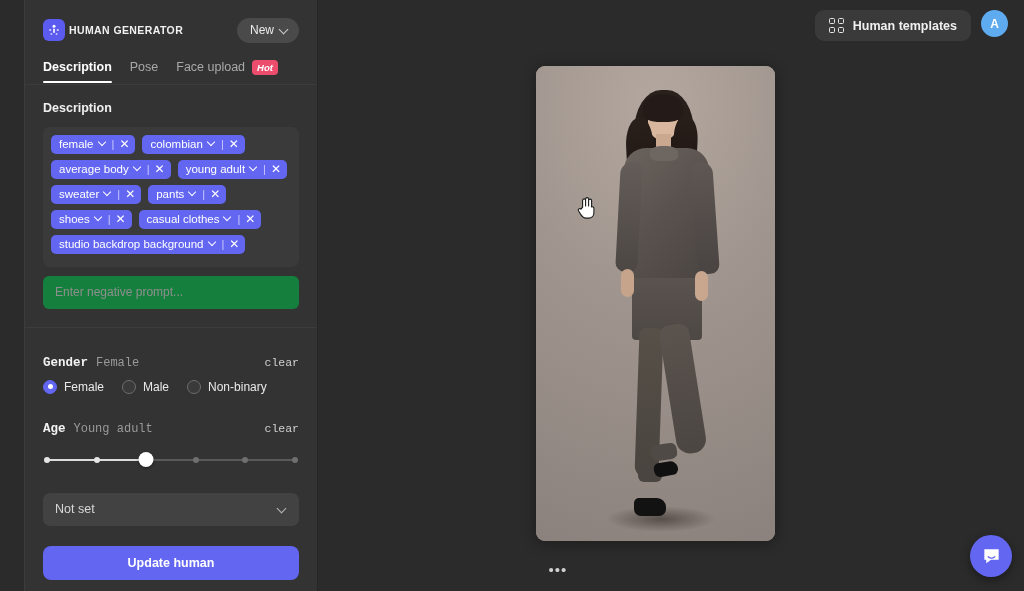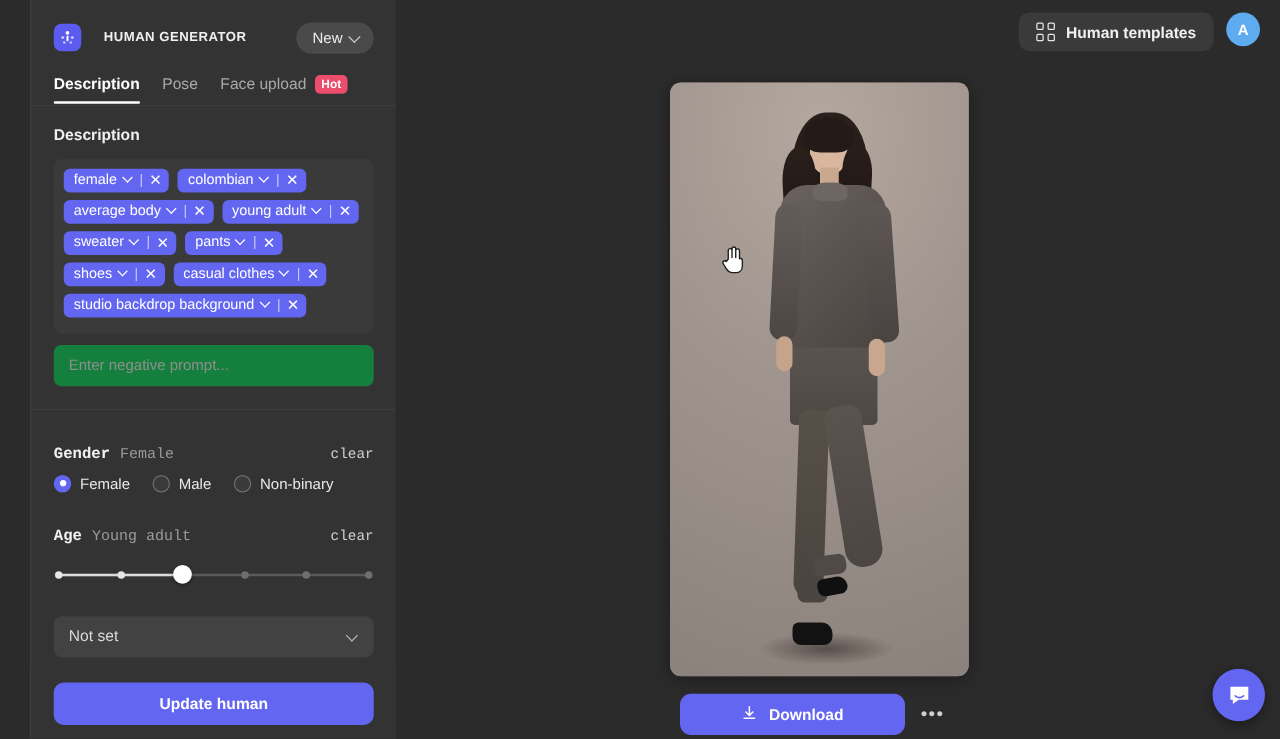--- a/index.html
+++ b/index.html
@@ -14,21 +14,21 @@
   
   .sidebar {
     position: absolute; left: 24px; top: 0; width: 294px; height: 591px;
     background: #333333;
     border-left: 1px solid #3d3d3d;
     border-right: 1px solid #262626;
     display: flex; flex-direction: column;
   }
   .sidebar-head { padding: 16px 18px 0 18px; }
   .brand-row { display: flex; align-items: center; justify-content: space-between; height: 28px; }
-  .brand { display: flex; align-items: center; gap: 18px; }
+  .brand { display: flex; align-items: center; gap: 4px; }
   .logo-box {
     width: 22px; height: 22px; border-radius: 6px;
     background: #5b5bf0; position: relative; flex: none;
     display: flex; align-items: center; justify-content: center;
   }
   .logo-box svg { display: block; }
   .brand-name {
     font-size: 10.5px; font-weight: bold; letter-spacing: .4px;
     color: #f0f0f0; text-transform: uppercase;
   }
@@ -48,21 +48,21 @@
   .tabs { display: flex; align-items: center; gap: 18px; margin-top: 16px; padding: 0 18px; }
   .tab { font-size: 12.5px; color: #a9a9a9; padding-bottom: 9px; cursor: pointer; position: relative; }
   .tab.active { color: #ffffff; font-weight: bold; }
   .tab.active::after {
     content: ""; position: absolute; left: 0; right: 0; bottom: 0;
     height: 2px; background: #ffffff; border-radius: 2px;
   }
   .tab-group { display: flex; align-items: center; gap: 7px; }
   .hot-badge {
     background: #ec4d6d; color: #fff; font-size: 9.5px; font-weight: bold;
-    border-radius: 4px; padding: 1.5px 5px; line-height: 1.25;
+    border-radius: 4px; padding: 1.5px 5px; line-height: 1.25; font-style: italic;
   }
   .divider { height: 1px; background: #3c3c3c; margin: 0; }
 
   .sidebar-body { flex: 1; overflow: hidden; position: relative; }
   .section { padding: 12px 18px 0 18px; }
 
   .section-head { display: flex; align-items: center; justify-content: space-between; height: 22px; }
   .section-title { font-size: 12.5px; font-weight: bold; color: #f0f0f0; }
   .head-actions { display: flex; align-items: center; gap: 10px; }
   .rand-btn {
@@ -493,29 +493,20 @@
           <div class="collar"></div>
           <div class="arm-l"></div>
           <div class="arm-r"></div>
           <div class="hand-l"></div>
           <div class="hand-r"></div>
         </div>
       </div>
     </div>
 
     <div class="photo-actions">
-      <div class="download-btn">
-        <span>
-          <svg width="13" height="13" viewBox="0 0 14 14">
-            <path d="M7 1.5 L7 8.5 M4 6 L7 9 L10 6" fill="none" stroke="#fff" stroke-width="1.3" stroke-linecap="round" stroke-linejoin="round"></path>
-            <path d="M2.5 11.5 L11.5 11.5" fill="none" stroke="#fff" stroke-width="1.3" stroke-linecap="round"></path>
-          </svg>
-        </span>
-        <span>Download</span>
-      </div>
       <div class="more-btn">•••</div>
     </div>
 
     <div class="intercom">
       <svg width="21" height="21" viewBox="0 0 22 22">
         <path d="M3.5 3.5 H18.5 V14.5 H10.5 L5.5 18 V14.5 H3.5 Z" fill="#ffffff"></path>
         <path d="M7.5 11.2 Q11 14.2 14.5 11.2" fill="none" stroke="#6366f1" stroke-width="1.3" stroke-linecap="round"></path>
       </svg>
     </div>
 

